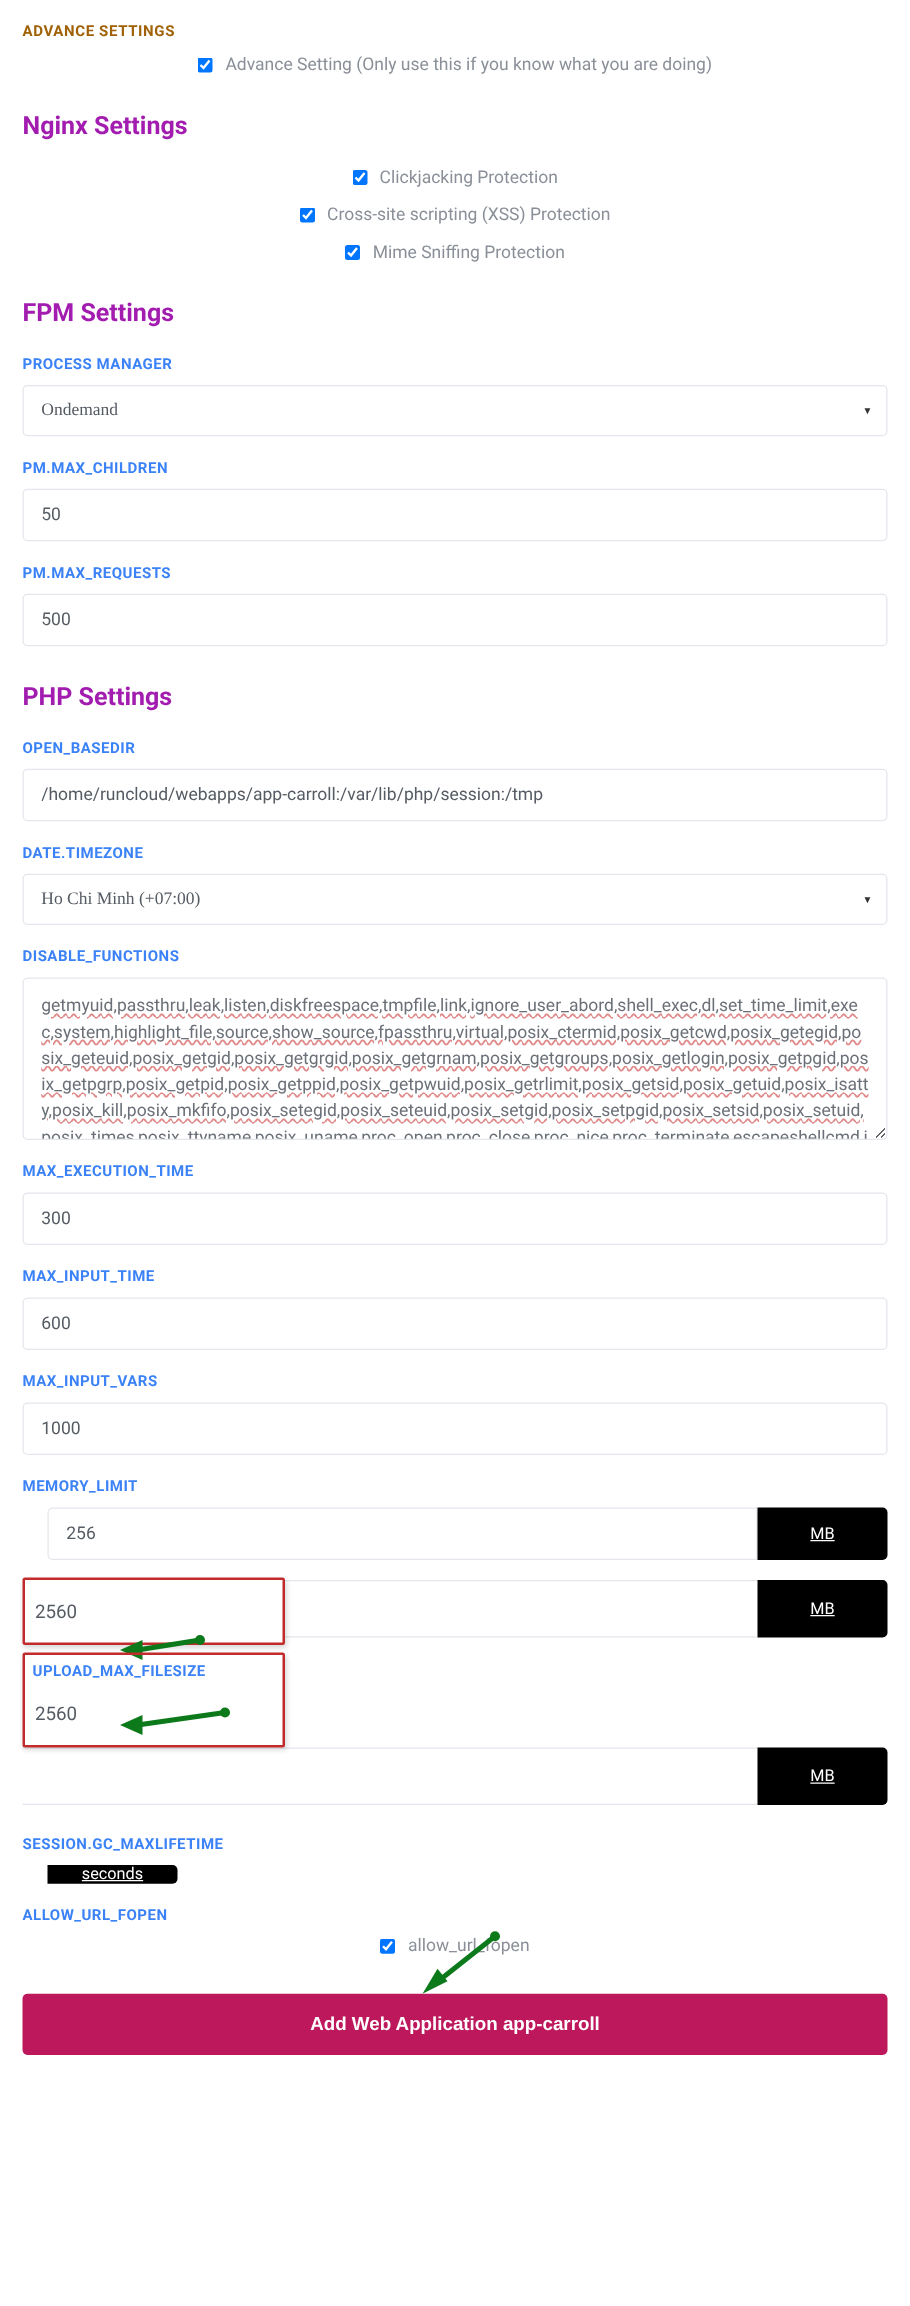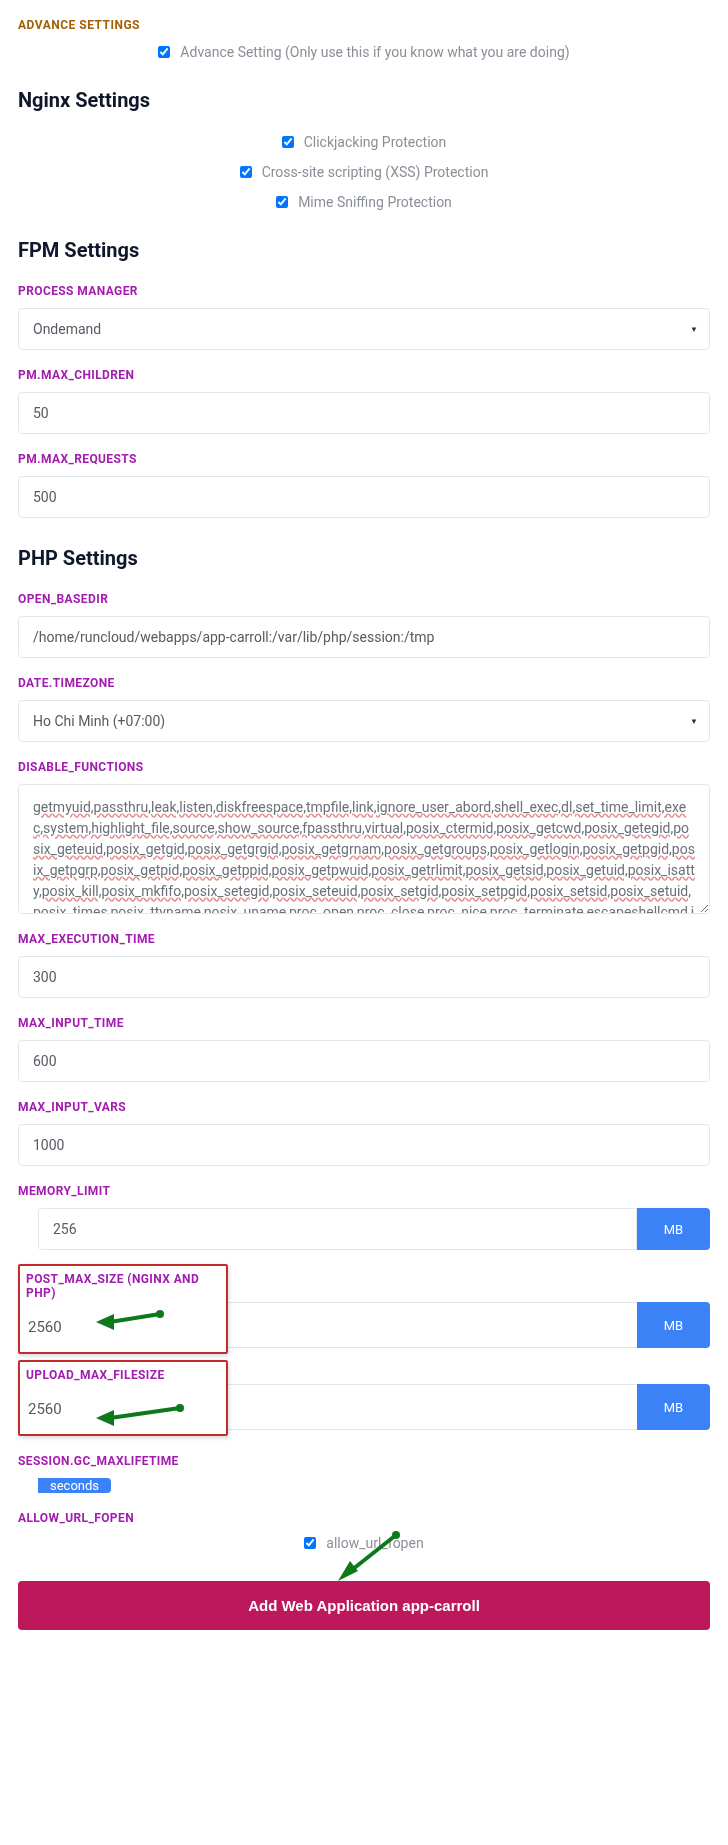--- a/index.html
+++ b/index.html
@@ -26,44 +26,45 @@
     justify-content: center;
   }
   .checkbox-row input[type="checkbox"] {
     margin-right: 10px;
     width: 12px;
     height: 12px;
   }
   h2.section-heading {
     font-size: 20px;
     font-weight: 700;
-    color: #0f172a;
+    color: #a21caf;
     margin-top: 28px;
     margin-bottom: 22px;
   }
   .field-label {
     font-size: 12px;
     font-weight: 700;
     letter-spacing: 0.4px;
-    color: #a21caf;
+    color: #3b82f6;
     margin-top: 18px;
     margin-bottom: 10px;
   }
   .text-input, .select-input, .textarea-input {
     width: 100%;
     border: 1px solid #e4e6eb;
     border-radius: 4px;
     padding: 12px 14px;
     font-size: 14px;
     color: #555b63;
     background: #fff;
     font-family: inherit;
   }
   .select-wrap {
     position: relative;
+    font-family: Liberation Serif, serif;
   }
   .select-input {
     appearance: none;
     -webkit-appearance: none;
     padding-right: 30px;
   }
   .select-caret {
     position: absolute;
     right: 12px;
     top: 50%;
@@ -86,28 +87,29 @@
     display: flex;
     width: 100%;
     padding-left: 20px;
   }
   .input-group .text-input {
     border-top-right-radius: 0;
     border-bottom-right-radius: 0;
     flex: 1;
   }
   .input-suffix {
-    background: #3b82f6;
+    background: #000000;
     color: #fff;
     font-size: 13px;
     display: flex;
     align-items: center;
     justify-content: center;
-    width: 73px;
+    width: 104px;
     border-radius: 0 4px 4px 0;
+    text-decoration: underline;
   }
   .highlight-box {
     border: 2px solid #c22b2b;
     border-radius: 2px;
     padding: 6px 8px 6px 6px;
     margin-top: 14px;
     width: 210px;
     position: relative;
     box-shadow: 1px 2px 4px rgba(0,0,0,0.15);
   }
@@ -227,37 +229,36 @@
 <div class="field-label">MEMORY_LIMIT</div>
 <div class="input-group">
   <input class="text-input" value="256" style="">
   <div class="input-suffix">MB</div>
 </div>
 
 
 <div class="highlight-row" style="position:relative;">
   <div class="left-col">
     <div class="highlight-box">
-      <div class="field-label">POST_MAX_SIZE (NGINX AND PHP)</div>
       <input class="text-input" style="border: none; padding: 10px 2px; font-size: 15px;" value="2560">
       <svg class="arrow-svg" style="left:70px;top:38px;" width="80" height="30" viewBox="0 0 80 30">
         <line x1="70" y1="10" x2="20" y2="18" stroke="#0c7a1a" stroke-width="4"></line>
         <circle cx="70" cy="10" r="4" fill="#0c7a1a"></circle>
         <polygon points="6,18 24,10 24,26" fill="#0c7a1a"></polygon>
       </svg>
     </div>
   </div>
   <div class="right-fill">
     <div class="stub"></div>
     <div class="input-suffix">MB</div>
   </div>
 </div>
 
 
-<div class="highlight-row" style="position:relative;">
+<div class="highlight-row" style="position:relative;flex-direction:column;">
   <div class="left-col">
     <div class="highlight-box" style="margin-top:6px;">
       <div class="field-label">UPLOAD_MAX_FILESIZE</div>
       <input class="text-input" style="border: none; padding: 10px 2px; font-size: 15px;" value="2560">
       <svg class="arrow-svg" style="left:70px;top:38px;" width="100" height="30" viewBox="0 0 100 30">
         <line x1="90" y1="8" x2="20" y2="18" stroke="#0c7a1a" stroke-width="4"></line>
         <circle cx="90" cy="8" r="4" fill="#0c7a1a"></circle>
         <polygon points="6,18 24,10 24,26" fill="#0c7a1a"></polygon>
       </svg>
     </div>

